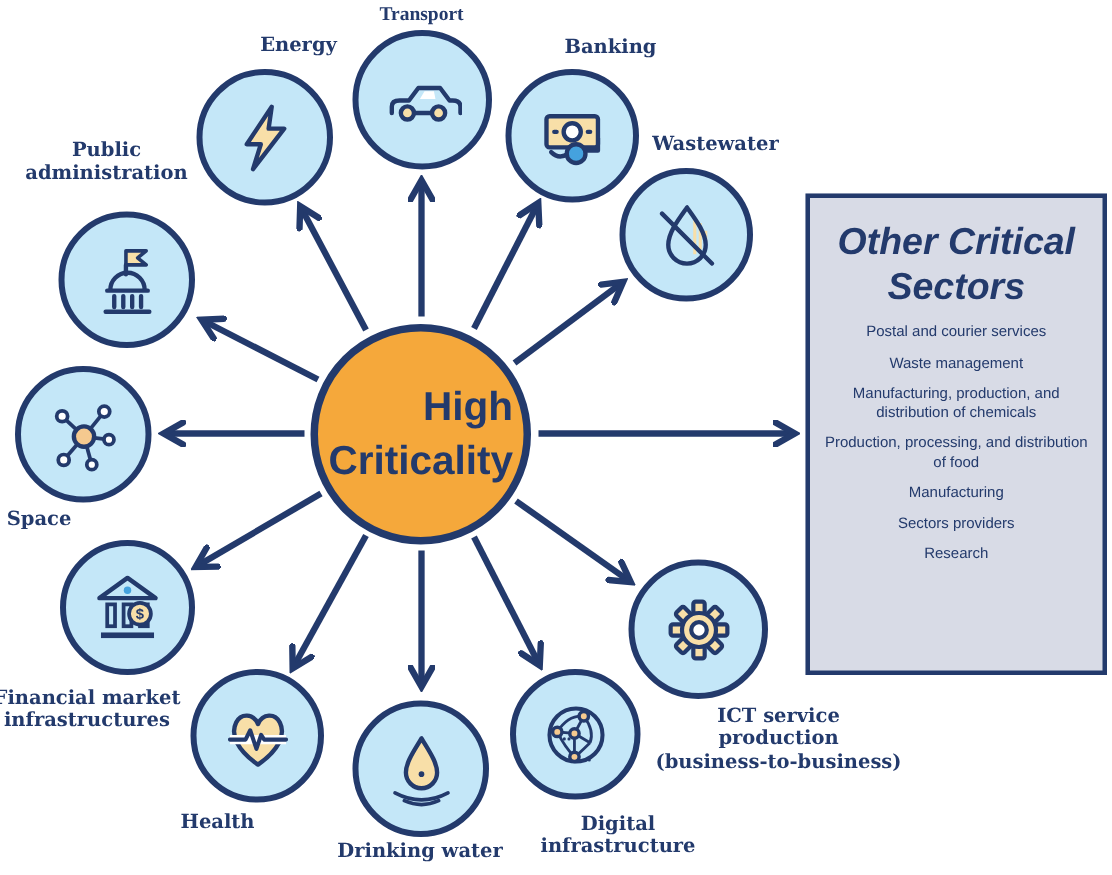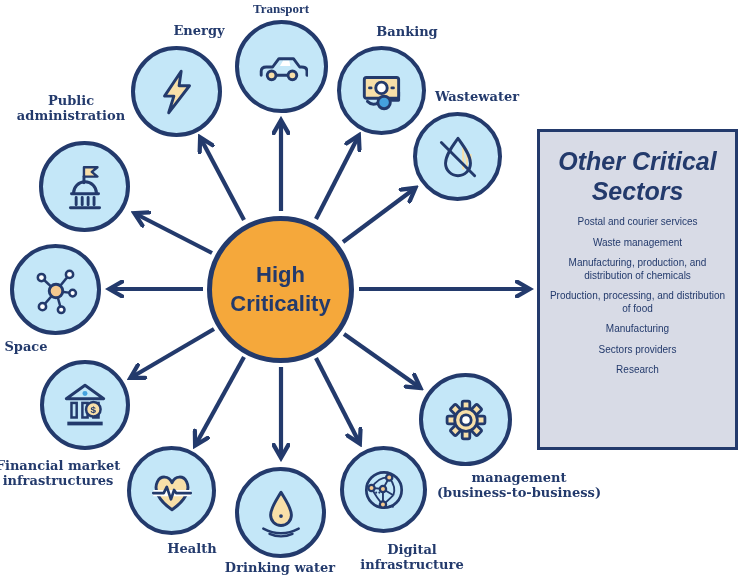--- a/index.html
+++ b/index.html
@@ -19,21 +19,21 @@
   .arrow{stroke:var(--navy);stroke-width:4.2;fill:none;}
   .node-circle{
     position:absolute;border-radius:50%;background:var(--lblue);
     border:4px solid var(--navy);box-sizing:border-box;
     display:flex;align-items:center;justify-content:center;
   }
   .center-circle{
     position:absolute;left:207px;top:216px;width:147px;height:147px;
     border-radius:50%;background:var(--orange);border:5px solid var(--navy);
     box-sizing:border-box;display:flex;align-items:center;justify-content:center;
-    text-align:center;color:var(--navy);font-weight:700;font-size:22px;line-height:1.3;
+    text-align:right;color:var(--navy);font-weight:700;font-size:27px;line-height:1.3;
   }
   .sector-label{
     position:absolute;transform:translateX(-50%);text-align:center;
     color:var(--navy);font-family:"DejaVu Serif",serif;font-weight:700;
     font-size:13px;line-height:1.18;white-space:nowrap;
   }
   .sector-label .ln{display:block;}
   .obox{
     position:absolute;left:537px;top:129px;width:201px;height:321px;
     box-sizing:border-box;background:var(--boxbg);border:3px solid var(--navy);
@@ -175,21 +175,21 @@
     <span class="ln">infrastructures</span>
   </div>
 
   <div class="node-circle" style="left:127px;top:446px;width:89px;height:89px;">
     <svg width="52" height="52" viewBox="0 0 50 50">
       <path d="M25 43 C12 34 7 24 11 16 C14 10 22 10 25 17 C28 10 36 10 39 16 C43 24 38 34 25 43 Z" fill="#F8DFA8" stroke="#233A6C" stroke-width="2.8" stroke-linejoin="round"></path>
       <path d="M7 27 H43" stroke="#ffffff" stroke-width="6"></path>
       <path d="M7 27 H17 L20 21 L24 33 L27 24 L29 27 H43" fill="none" stroke="#233A6C" stroke-width="2.6" stroke-linejoin="round" stroke-linecap="round"></path>
     </svg>
   </div>
-  <div class="sector-label" style="left:145px;top:541px;margin-left:47px;">
+  <div class="sector-label" style="left:145px;top:541px;">
     <span class="ln">Health</span>
   </div>
 
   <div class="node-circle" style="left:235px;top:467px;width:91px;height:91px;">
     <svg width="52" height="52" viewBox="0 0 50 50">
       <path d="M25 5 C21 12 15 20 15 27 a10 10 0 0 0 20 0 C35 20 29 12 25 5 Z" fill="#F8DFA8" stroke="#233A6C" stroke-width="2.8" stroke-linejoin="round"></path>
       <circle cx="25" cy="28" r="1.8" fill="#233A6C"></circle>
       <path d="M8 40 q17 9 34 0" fill="none" stroke="#233A6C" stroke-width="2.3" stroke-linecap="round"></path>
       <path d="M14 45 q11 5 22 0" fill="none" stroke="#233A6C" stroke-width="2.3" stroke-linecap="round"></path>
     </svg>
@@ -237,21 +237,22 @@
           <rect x="21.5" y="7.5" width="7" height="8" rx="1.5" transform="rotate(225 25 25)"></rect>
           <rect x="21.5" y="7.5" width="7" height="8" rx="1.5" transform="rotate(270 25 25)"></rect>
           <rect x="21.5" y="7.5" width="7" height="8" rx="1.5" transform="rotate(315 25 25)"></rect>
         </g>
         <circle cx="25" cy="25" r="10.5"></circle>
         <circle cx="25" cy="25" r="4.8" fill="#ffffff"></circle>
       </g>
     </svg>
   </div>
   <div class="sector-label" style="left:519px;top:470px;">
-    <span class="ln">management</span>
+    <span class="ln">ICT service</span>
+    <span class="ln">production</span>
     <span class="ln">(business-to-business)</span>
   </div>
 
   <div class="obox">
     <div class="obox-title">Other Critical Sectors</div>
     <div class="obox-item">Postal and courier services</div>
     <div class="obox-item">Waste management</div>
     <div class="obox-item">Manufacturing, production, and distribution of chemicals</div>
     <div class="obox-item">Production, processing, and distribution of food</div>
     <div class="obox-item">Manufacturing</div>

